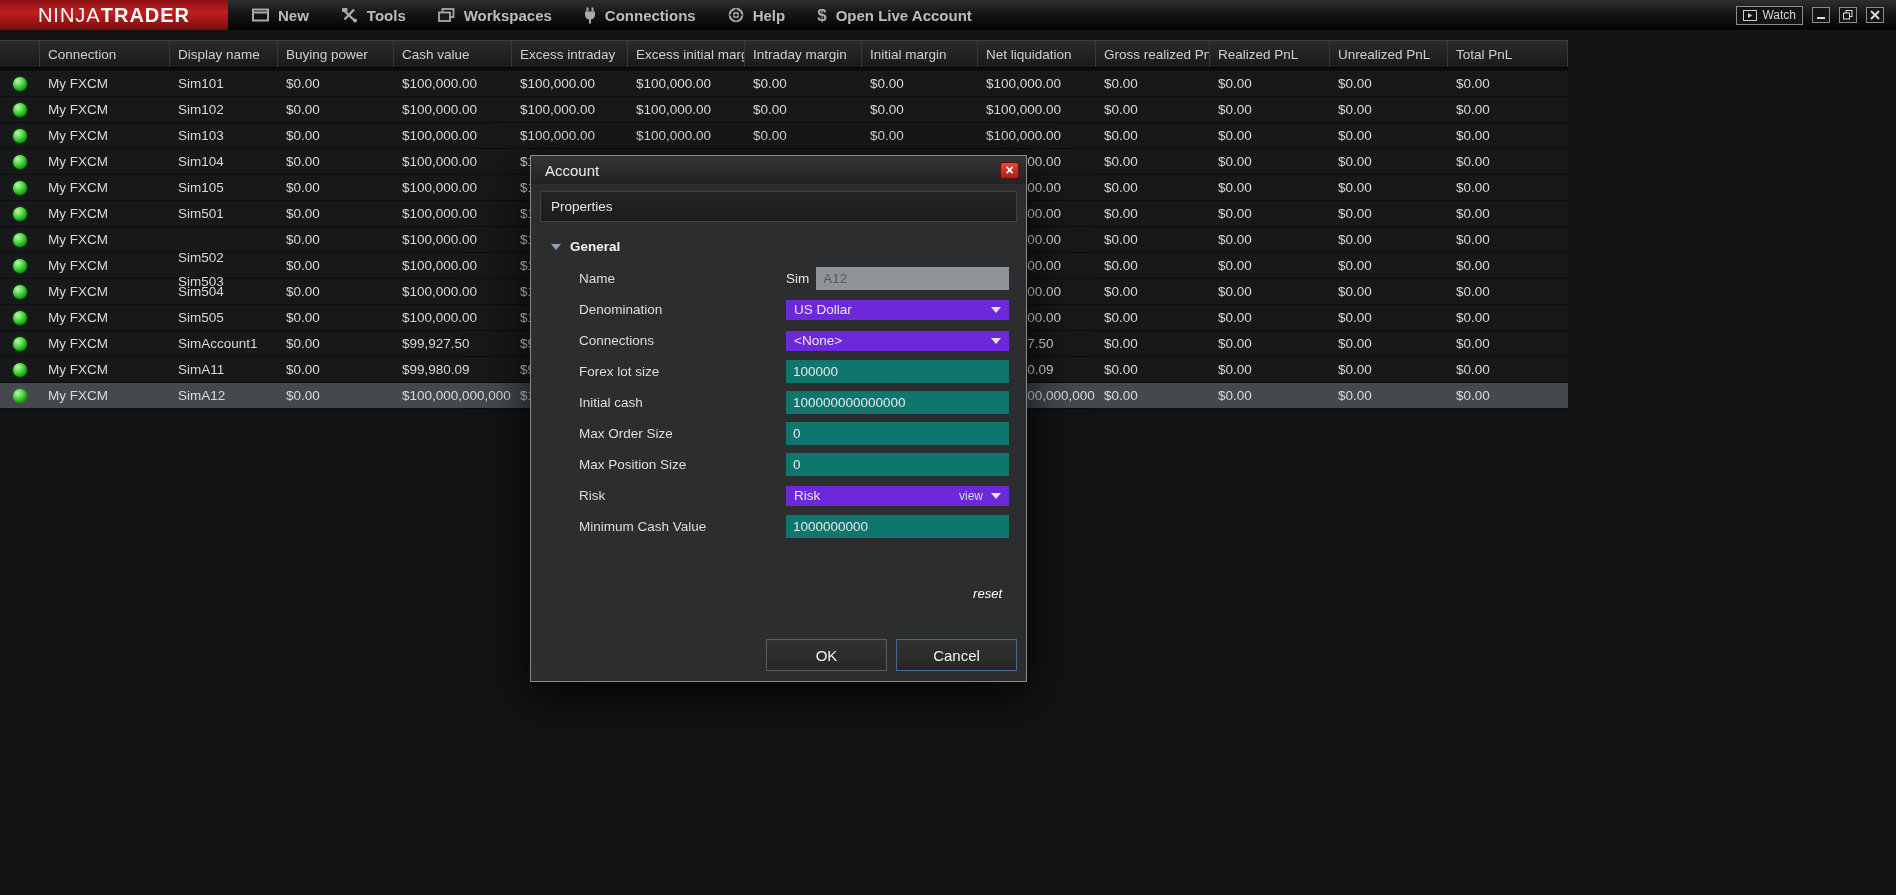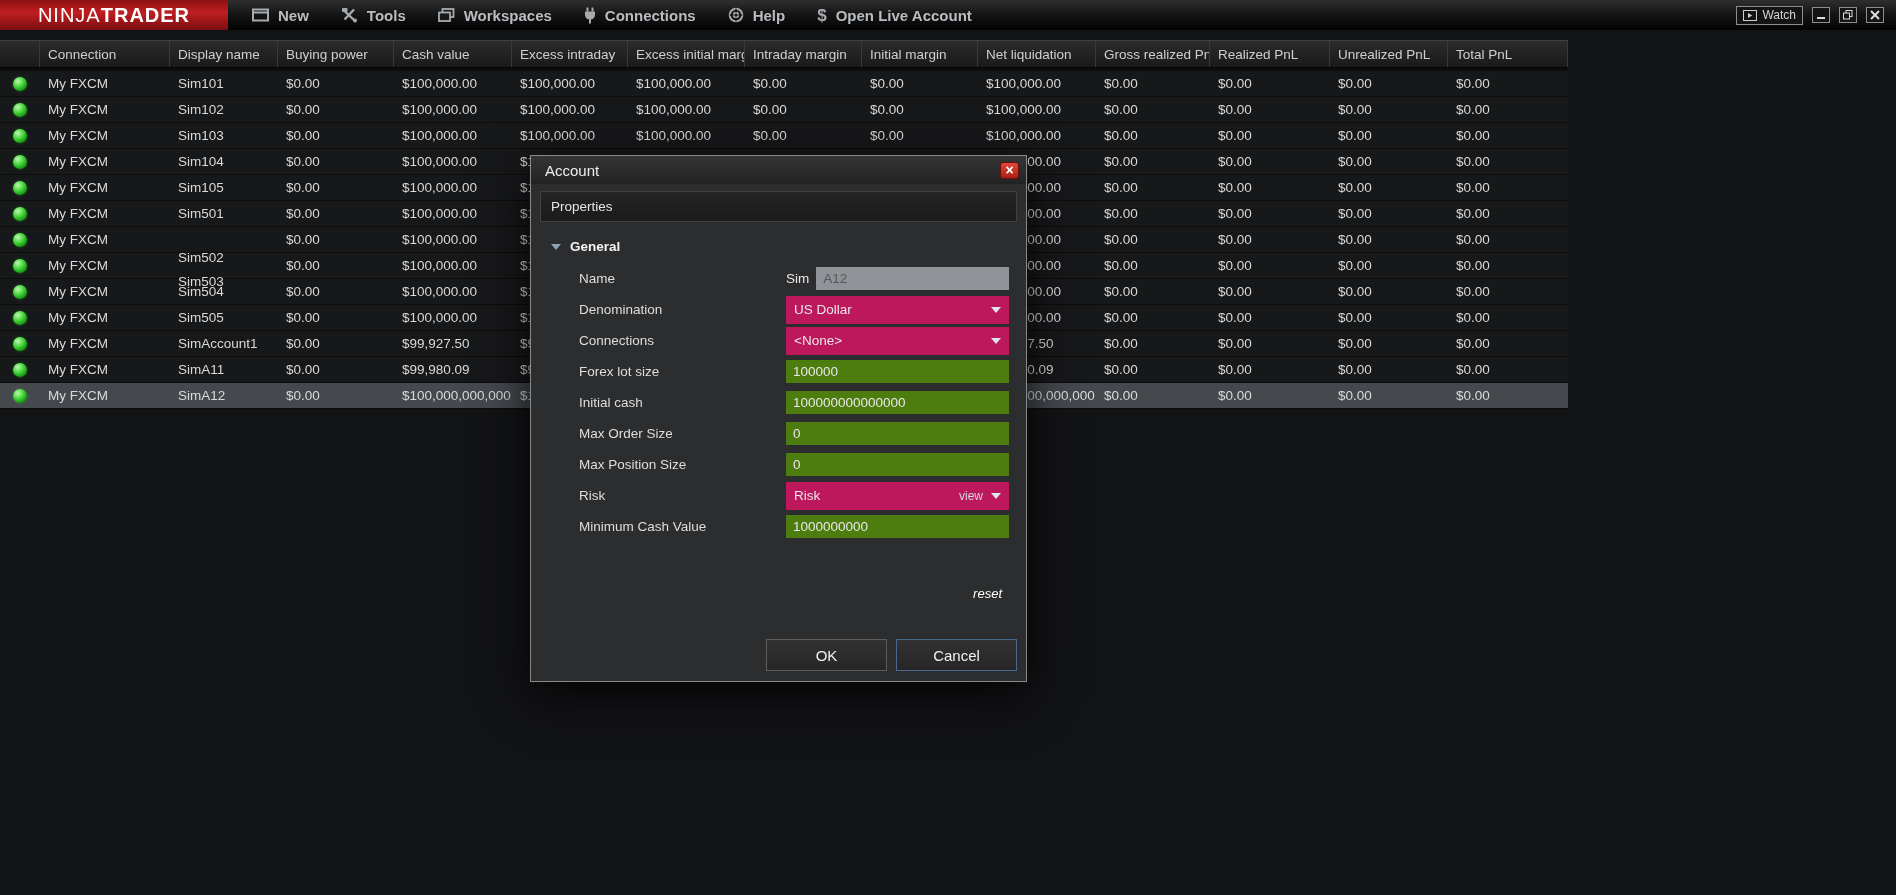--- a/index.html
+++ b/index.html
@@ -55,25 +55,25 @@
     border:1px solid #414141; display:flex; align-items:center; padding:0 10px;
     color:#e6e6e6; font-size:13.5px; }
   .section-row { display:flex; align-items:center; gap:9px; padding:10px 0 9px 20px; }
   .section-chevron { width:0; height:0; border-left:5px solid transparent;
     border-right:5px solid transparent; border-top:6px solid #8fa3b8; }
   .section-label { color:#f2f2f2; font-weight:bold; font-size:13.5px; }
   .fields { padding-left:18px; }
   .field-row { display:flex; align-items:center; height:31px; }
   .field-label { width:237px; padding-left:30px; color:#dedede; font-size:13.5px; }
   .field-control { width:223px; display:flex; align-items:center; }
-  .textbox { flex:1; height:23px; line-height:23px; background:#4d7c0f; color:#e8e8e8;
+  .textbox { flex:1; height:23px; line-height:23px; background:#0f766e; color:#e8e8e8;
     padding:0 7px; font-size:13.5px; overflow:hidden; white-space:nowrap; }
   .textbox.light { background:#909498; color:#55585b; margin-left:7px; }
   .prefix { color:#e8e8e8; font-size:13.5px; }
-  .selectbox { flex:1; height:28px; background:#be185d; color:#e8e8e8; display:flex;
+  .selectbox { flex:1; height:20px; background:#6d28d9; color:#e8e8e8; display:flex;
     align-items:center; padding:0 8px; font-size:13.5px;justify-content:center; }
   .chev { width:0; height:0; border-left:5px solid transparent; border-right:5px solid transparent;
     border-top:6px solid #dfe6ec; margin-left:auto; flex:0 0 auto; }
   .chev.after-view { margin-left:8px; }
   .view-label { margin-left:auto; color:#d6dade; font-size:12px; }
   .reset { position:absolute; right:24px; top:430px; color:#fff; font-style:italic; font-size:13px;margin-left:38px; }
   .dialog-buttons { position:absolute; right:9px; bottom:10px; display:flex; gap:9px; }
   .btn { width:121px; height:32px; background:linear-gradient(#323232,#262626);
     border:1px solid #5c5c5c; color:#f0f0f0; font-size:15px;
     display:flex; align-items:center; justify-content:center; cursor:default; }

